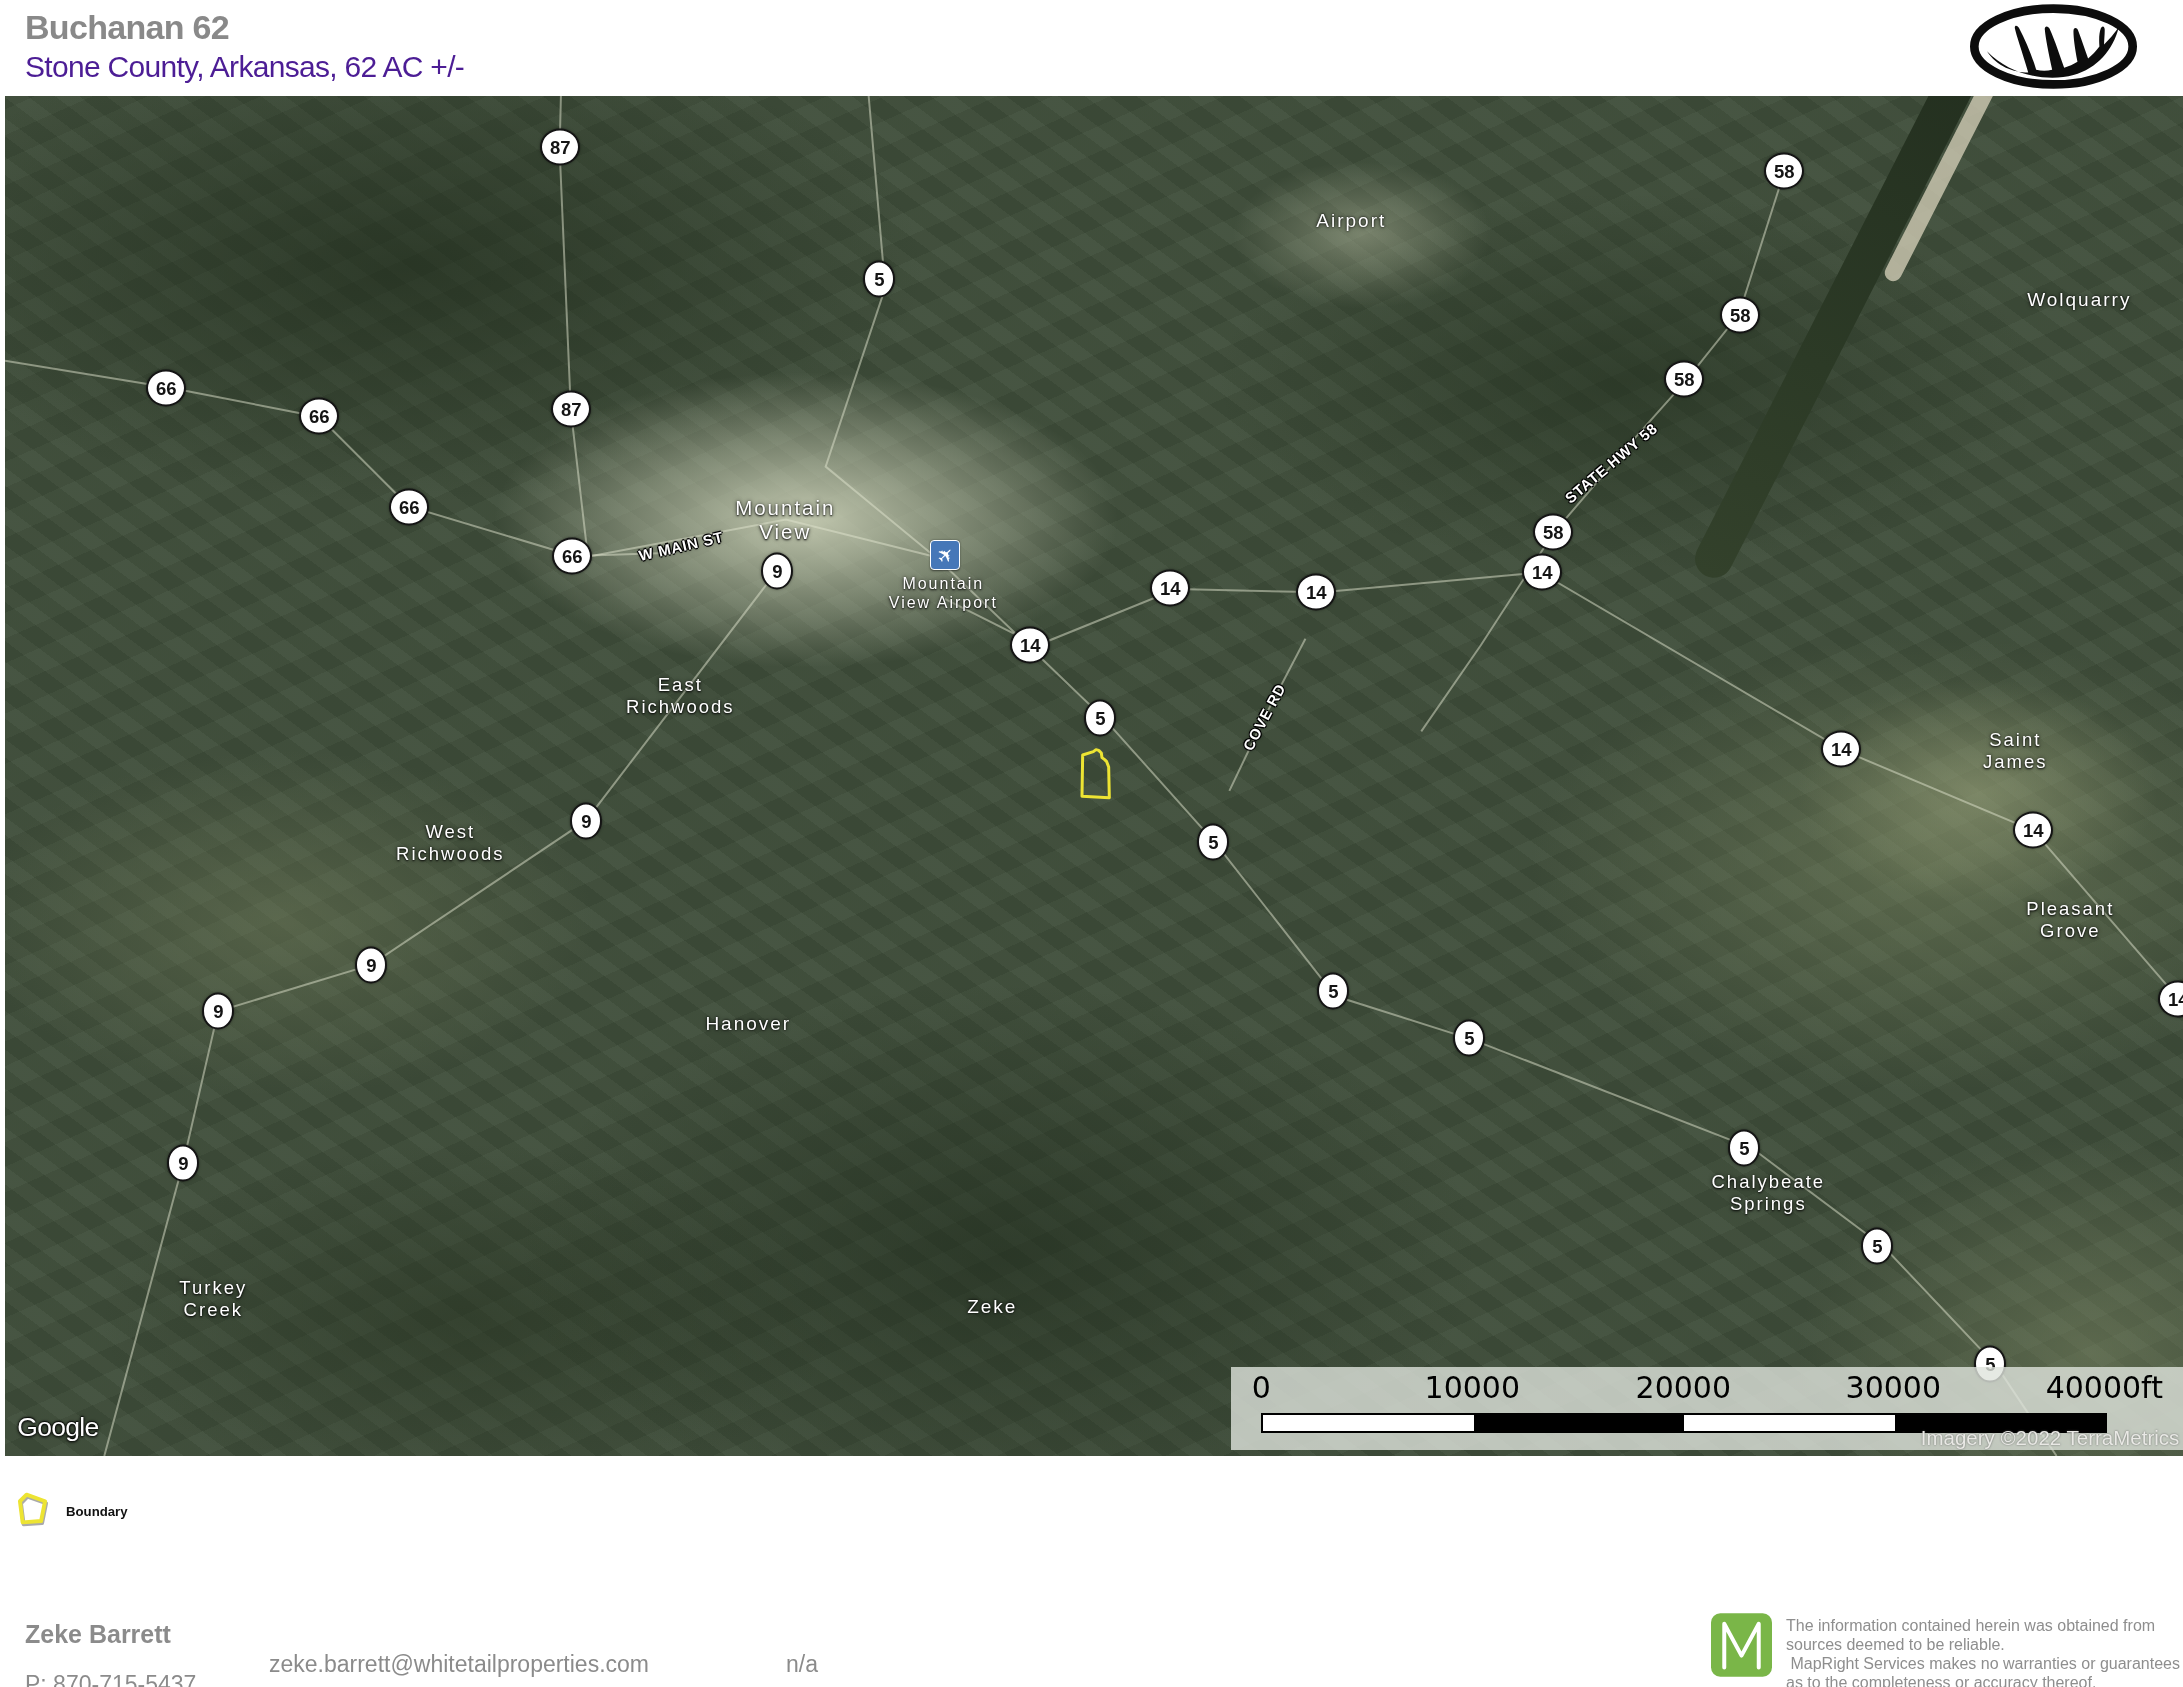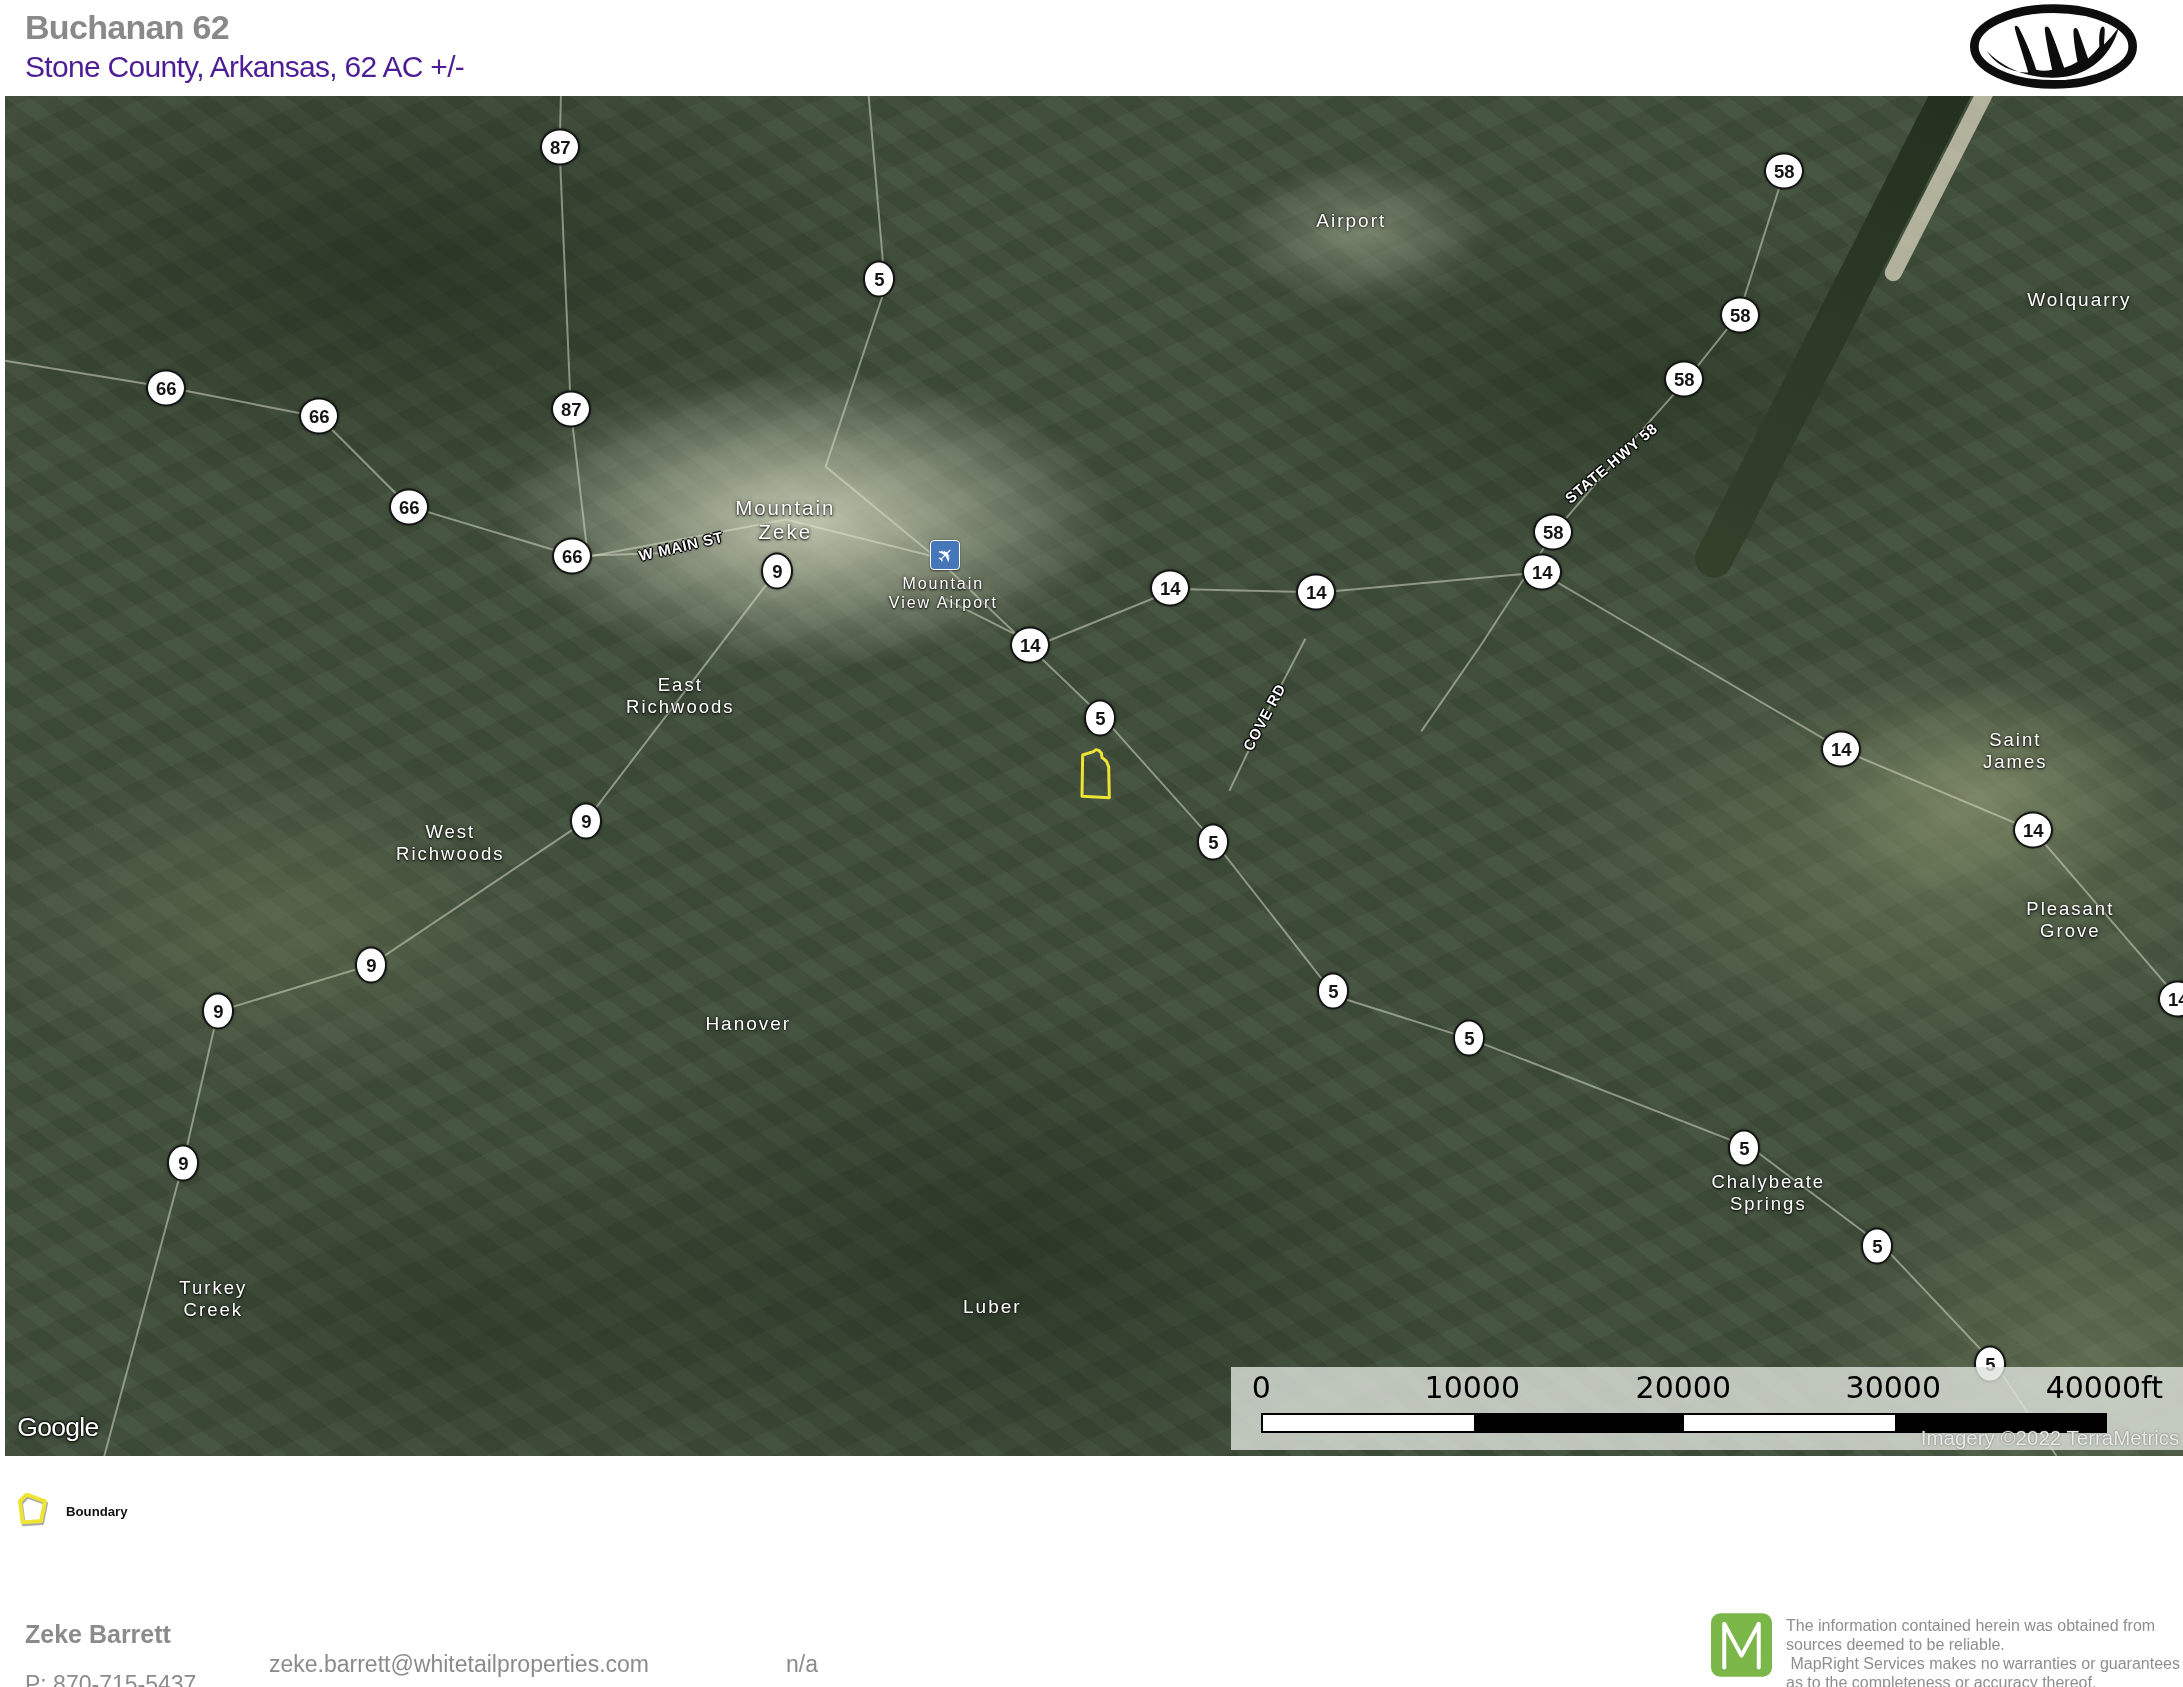--- a/index.html
+++ b/index.html
@@ -159,21 +159,21 @@
       </div>
     <div id="place-layer">
         <div class="place" style="left: 1346px; top: 125px; font-size: 19px;">
           <div>Airport</div>
         </div>
         <div class="place" style="left: 2074px; top: 204px; font-size: 19px;">
           <div>Wolquarry</div>
         </div>
         <div class="place" style="left: 780px; top: 424px; font-size: 20.5px;">
           <div>Mountain</div>
-          <div>Zeke</div>
+          <div>View</div>
         </div>
         <div class="place" style="left: 938px; top: 498px; font-size: 16px;">
           <div>Mountain</div>
           <div>View Airport</div>
         </div>
         <div class="place" style="left: 675px; top: 600px; font-size: 18.5px;">
           <div>East</div>
           <div>Richwoods</div>
         </div>
         <div class="place" style="left: 445px; top: 747px; font-size: 18.5px;">
@@ -193,21 +193,21 @@
         </div>
         <div class="place" style="left: 1763px; top: 1097px; font-size: 18.5px;">
           <div>Chalybeate</div>
           <div>Springs</div>
         </div>
         <div class="place" style="left: 208px; top: 1203px; font-size: 18.5px;">
           <div>Turkey</div>
           <div>Creek</div>
         </div>
         <div class="place" style="left: 987px; top: 1211px; font-size: 19px;">
-          <div>Luber</div>
+          <div>Zeke</div>
         </div>
       </div>
     <div id="roadlabel-layer">
         <div class="roadlabel" style="left: 676px; top: 450px; --rot: -13deg;">W MAIN ST</div>
         <div class="roadlabel" style="left: 1606px; top: 367px; --rot: -40deg;">STATE HWY 58</div>
         <div class="roadlabel" style="left: 1259px; top: 621px; --rot: -62deg;">COVE RD</div>
       </div>
 
     <div class="google">Google</div>
 

